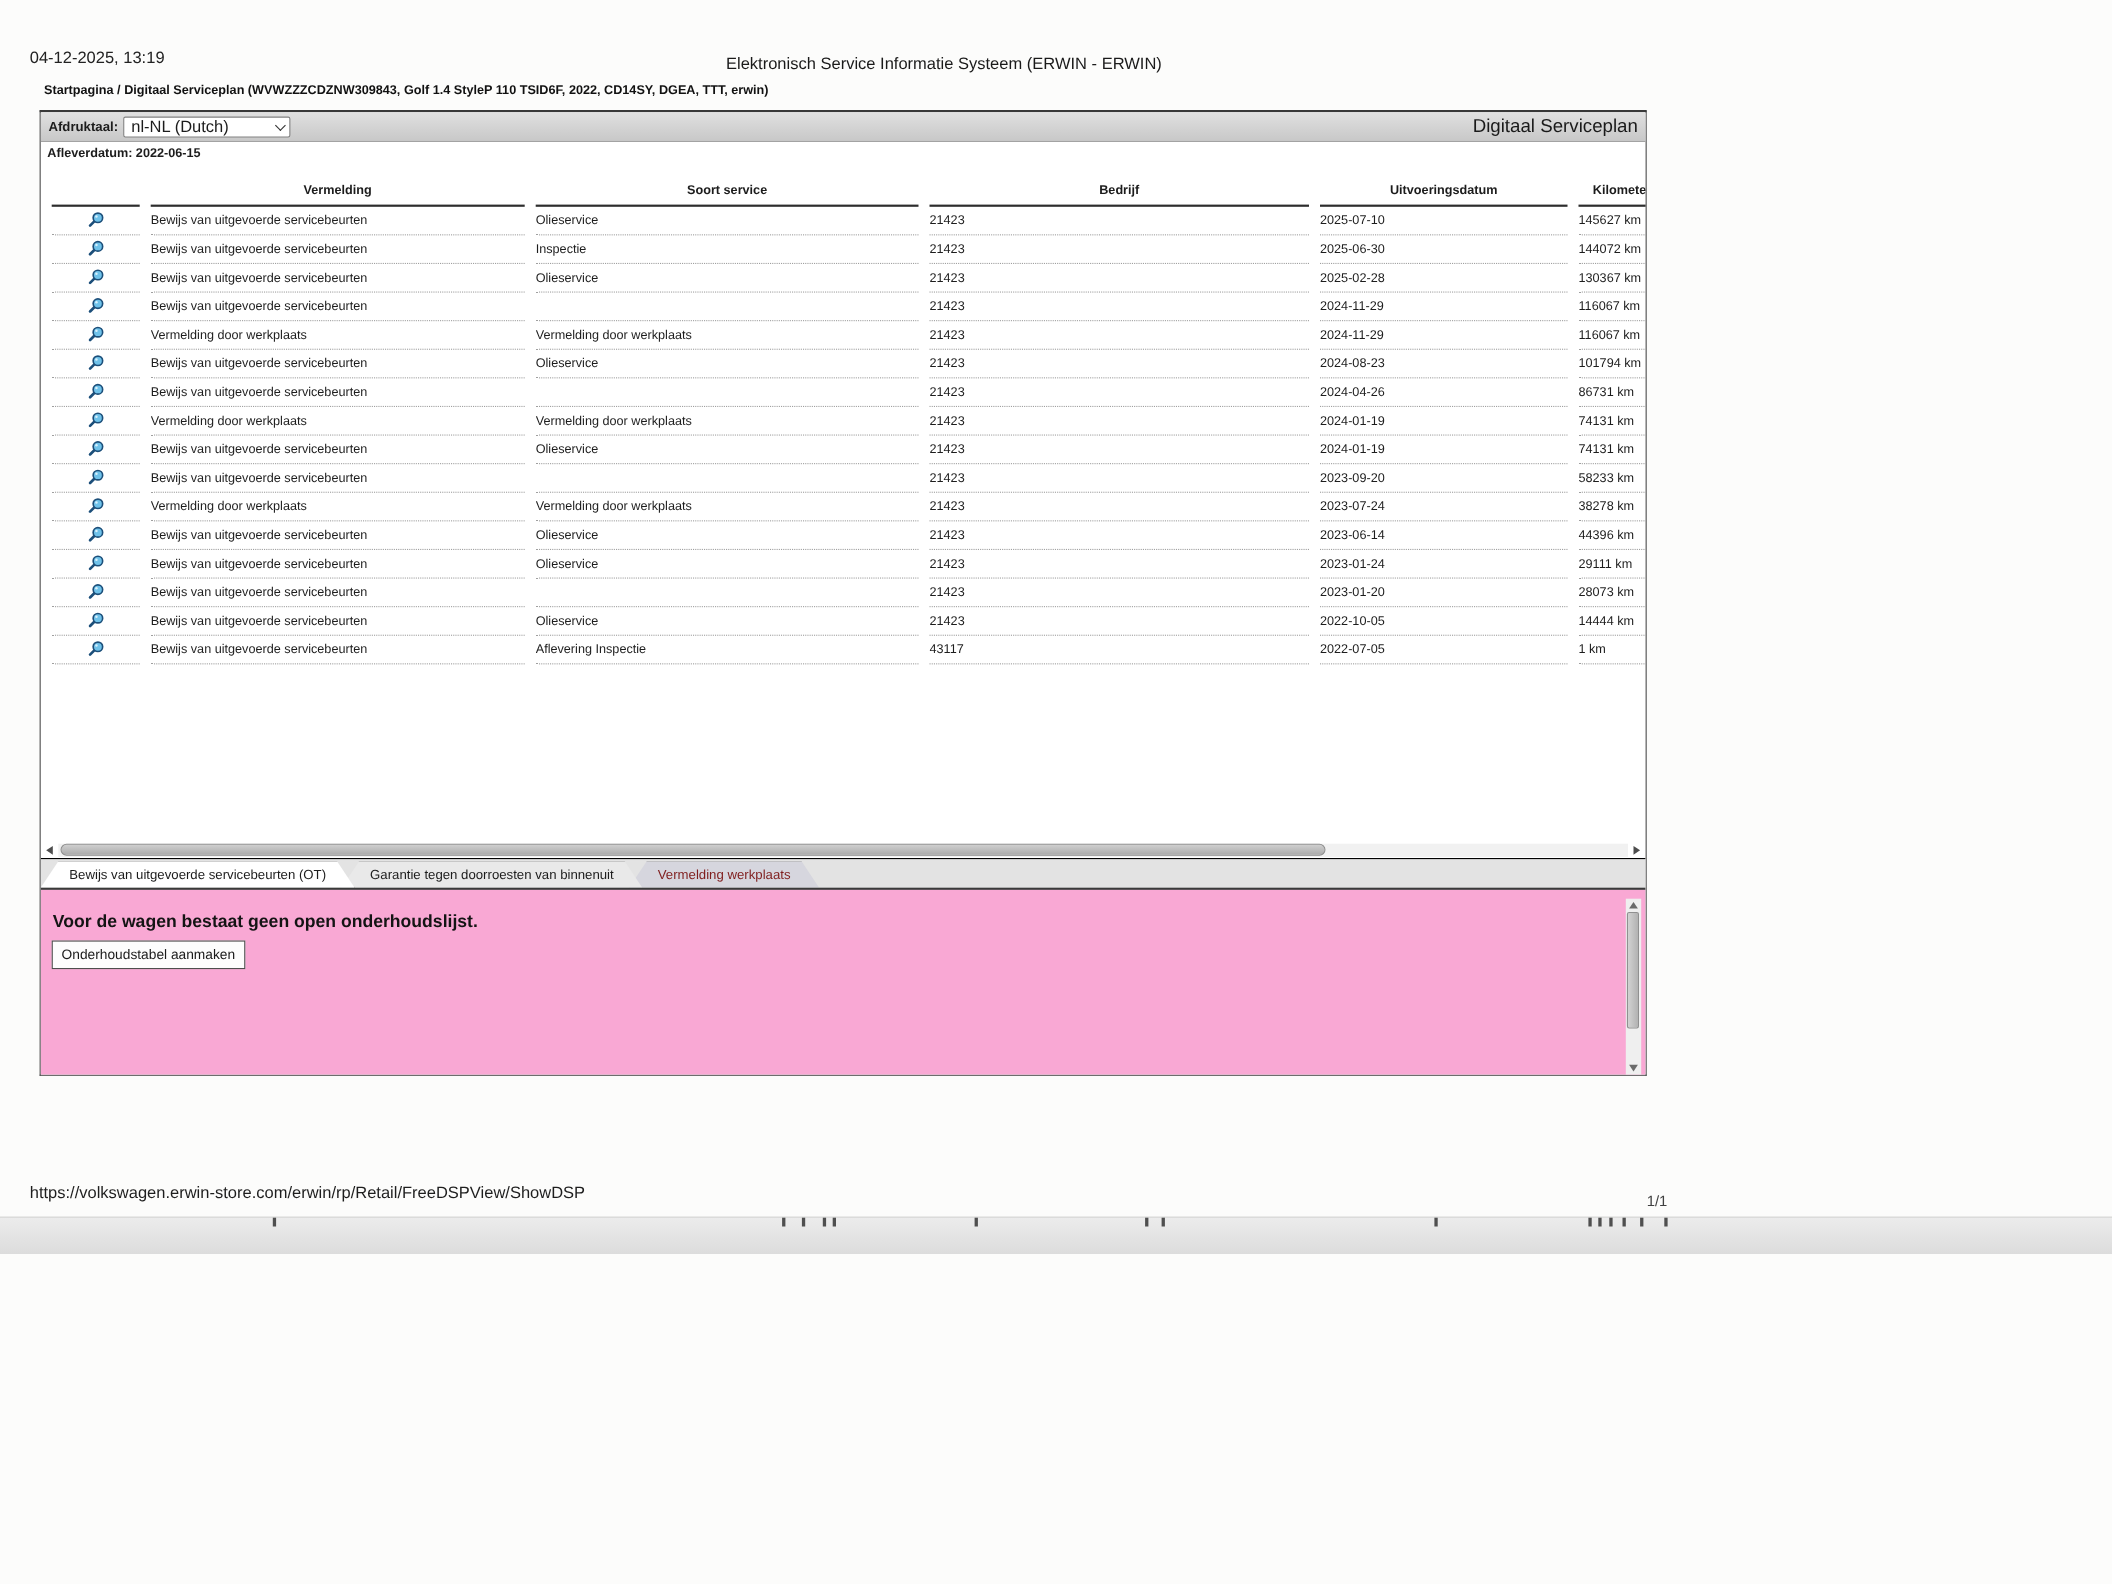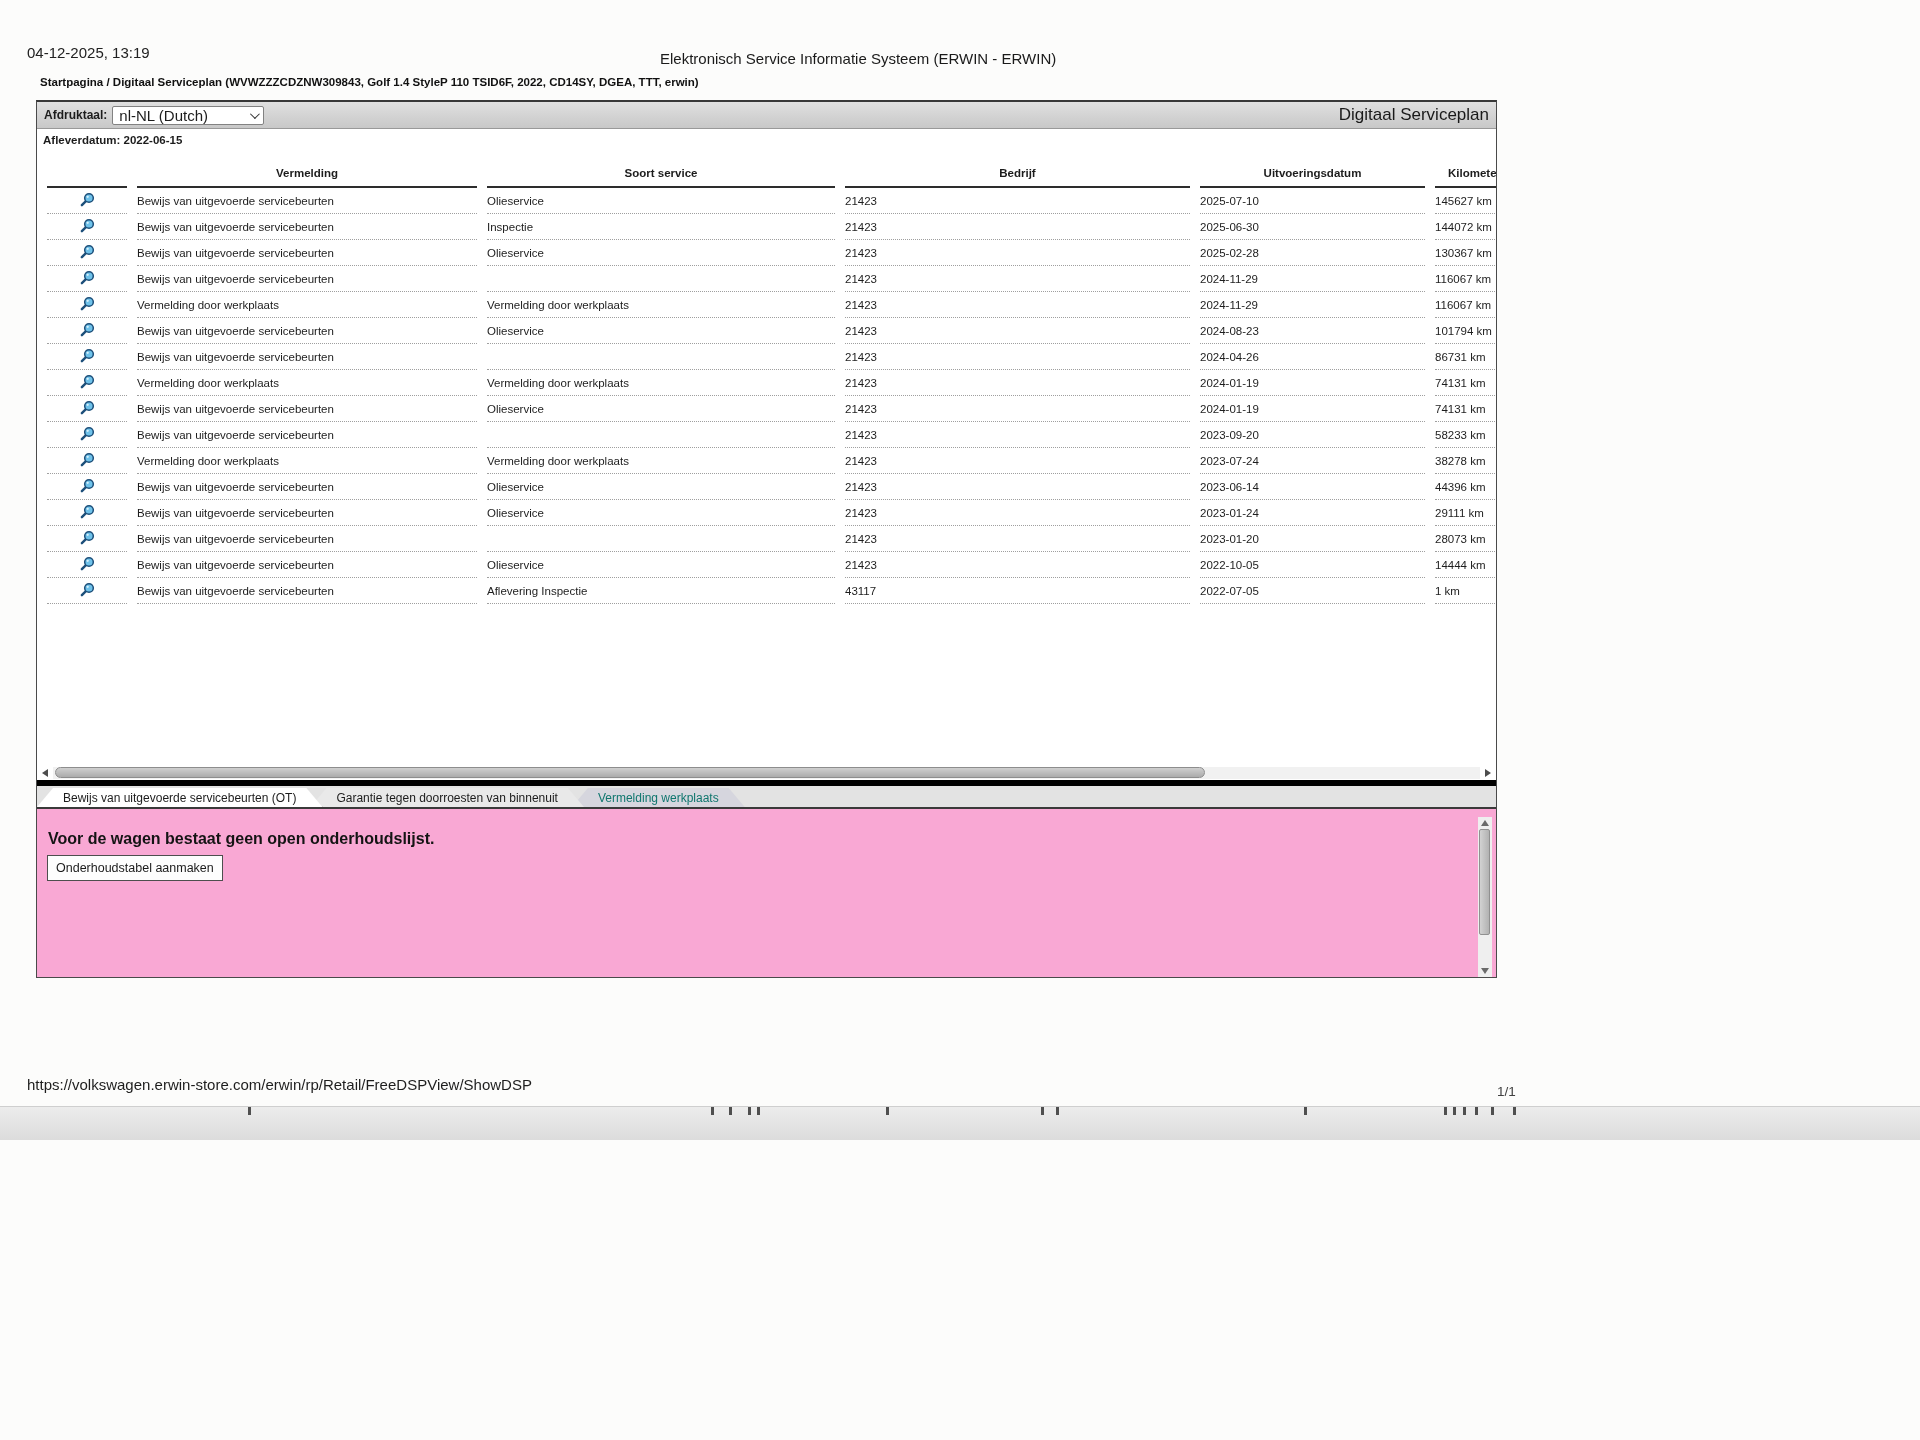--- a/index.html
+++ b/index.html
@@ -72,34 +72,34 @@
   .hs-arrow { width:12px; height:11px; display:flex; align-items:center; justify-content:center; }
   .tri-left  { width:0; height:0; border-top:4px solid transparent; border-bottom:4px solid transparent; border-right:6px solid #4d4d4d; }
   .tri-right { width:0; height:0; border-top:4px solid transparent; border-bottom:4px solid transparent; border-left:6px solid #4d4d4d; }
   .hs-track { flex:1; height:12px; background:#f1f1f1; position:relative; margin:0 2px; }
   .hs-thumb { position:absolute; left:2px; top:0; width:1150px; height:11px;
     background:linear-gradient(#cfcfcf,#ababab); border:1px solid #8d8d8d; border-radius:6px; }
 
   
   .tabstrip {
     position:absolute; left:0; right:0; top:678px; height:29px;
-    background:#e3e3e3; border-top:6px solid #000000; border-bottom:2px solid #3a3a3a;
+    background:#e3e3e3; border-top:1px solid #000000; border-bottom:2px solid #3a3a3a;
     display:flex; align-items:stretch; padding-top:2px;
   }
   .tab {
     height:100%; display:flex; align-items:center; padding:0 26px;
     font-size:12px; white-space:nowrap; cursor:pointer;
     clip-path:polygon(16px 0, calc(100% - 16px) 0, 100% 100%, 0 100%);
     filter:drop-shadow(0 -1px 0 #333) drop-shadow(1px 0 0 #444) drop-shadow(-1px 0 0 #444);
     background:#ececec;
   }
   .tab + .tab { margin-left:-12px; }
   .tab--active   { background:#ffffff; z-index:3; }
   .tab--normal   { background:#e9e9e9; z-index:2; }
-  .tab--disabled { background:#d6d6de; color:#0f766e; z-index:1; cursor:default; }
+  .tab--disabled { background:#d6d6de; color:#7f1d1d; z-index:1; cursor:default; }
 
   
   .lower {
     position:absolute; left:0; right:0; top:707px; bottom:0; background:#f9a8d4;
   }
   .no-list-msg { position:absolute; left:11px; top:21px; font-size:16px; font-weight:bold; color:#141414; }
   .create-btn {
     position:absolute; left:10px; top:46px;
     font-family:"Liberation Sans", sans-serif;
     font-size:12.5px; padding:5px 8px; background:#fdfdfd;

